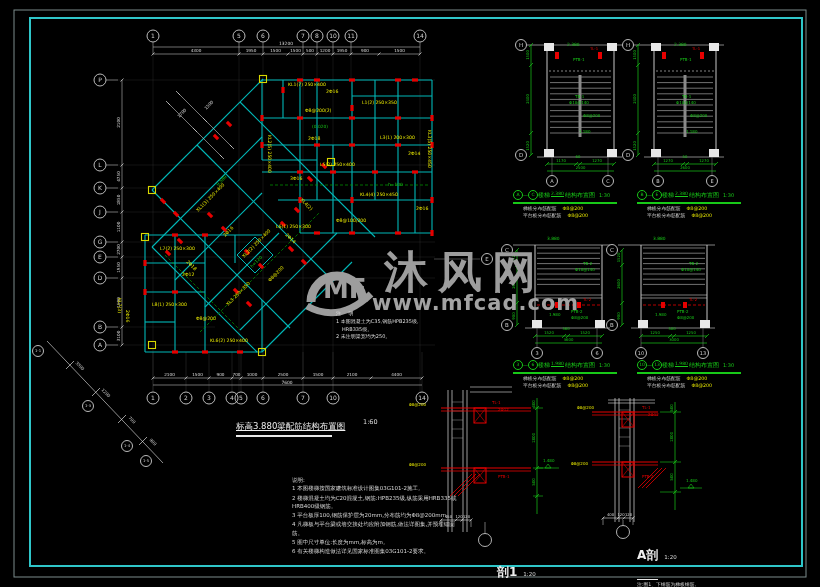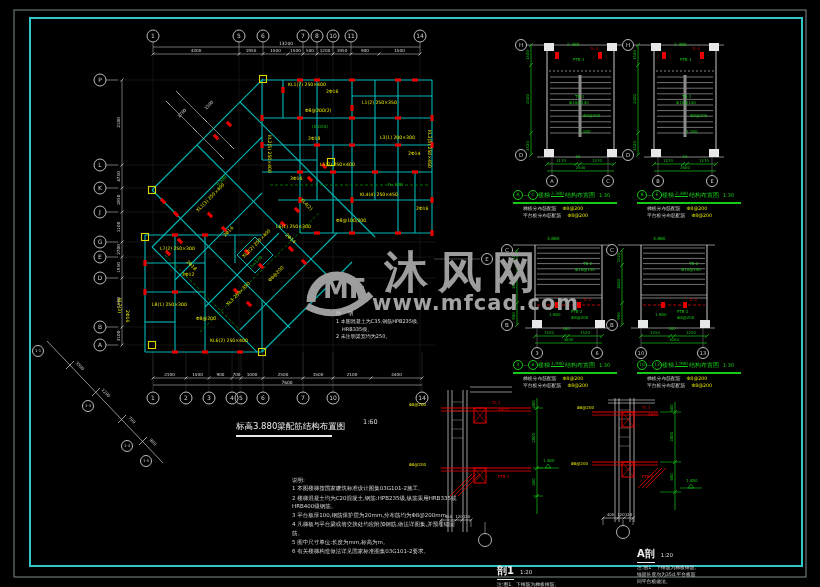--- a/index.html
+++ b/index.html
@@ -7,21 +7,21 @@
          font-family:"DejaVu Sans",sans-serif;}
   #cad{position:absolute;left:0;top:0;}
   .ov{position:absolute;color:#e0e0e0;}
   
   .wm-brand{position:absolute;left:378px;top:250px;font-size:44px;font-weight:bold;
             color:#9d9d9d;letter-spacing:10px;line-height:1;margin-left:6px;}
   .wm-url{position:absolute;left:372px;top:293px;font-size:21px;font-weight:bold;
           color:#a3a3a3;letter-spacing:1px;line-height:1;}
   
   .main-title{position:absolute;left:236px;top:414px;width:120px;}
-  .main-title .t{display:inline-block;color:#efefef;font-size:8.5px;white-space:nowrap;}
+  .main-title .t{display:inline-block;color:#efefef;font-size:8.5px;white-space:nowrap;text-decoration:underline;}
   .main-title .ul{height:2px;background:#e8e8e8;width:96px;margin-top:2px;}
   .main-title .sc{position:absolute;left:99px;top:4px;color:#dcdcdc;font-size:6.5px;margin-left:28px;}
   
   .plan-note{position:absolute;left:336px;top:310px;width:110px;color:#dedede;
              font-size:5px;line-height:1.55;}
   .plan-note .nt{letter-spacing:3px;}
   
   .notes{position:absolute;left:292px;top:476px;width:170px;color:#d8d8d8;
          font-size:5.5px;line-height:1.5;}
   .notes .ni{margin-bottom:1px;}
@@ -33,22 +33,22 @@
   .dash{font-size:5px;}
   .st-elev{color:#18c918;font-size:4.5px;border-bottom:1px solid #18c918;margin:0 1px;
            position:relative;top:-2px;}
   .st-scale{margin-left:4px;font-size:5px;}
   .st-underline{height:2px;background:#18c918;margin-top:2px;}
   .st-sub{margin-top:2px;margin-left:10px;font-size:4.8px;color:#cfcfcf;white-space:nowrap;line-height:1.1;}
   .st-val{color:#e6e600;margin-left:6px;}
   
   .sec-title{position:absolute;width:78px;}
   .sec-title .tr{white-space:nowrap;}
-  .sec-title .t{display:inline-block;color:#efefef;font-size:10px;font-weight:bold;
-                border-bottom:1.5px solid #e8e8e8;padding-bottom:1px;margin-top:44px;}
+  .sec-title .t{display:inline-block;color:#efefef;font-size:12px;font-weight:bold;
+                border-bottom:1.5px solid #e8e8e8;padding-bottom:15px;margin-top:44px;}
   .sec-title .sc{color:#dcdcdc;font-size:5.5px;margin-left:6px;}
   .sec-notes{margin-top:2px;font-size:4.8px;color:#d5d5d5;line-height:1.45;white-space:nowrap;}
 </style>
 </head>
 <body>
 
 <div id="stage">
   <svg id="cad" width="820" height="587">
       <rect x="14" y="10" width="792" height="567" fill="none" stroke="#7d8c8c" stroke-width="1"></rect>
       <rect x="30" y="18" width="772" height="548" fill="none" stroke="#2fc6c9" stroke-width="2"></rect>

